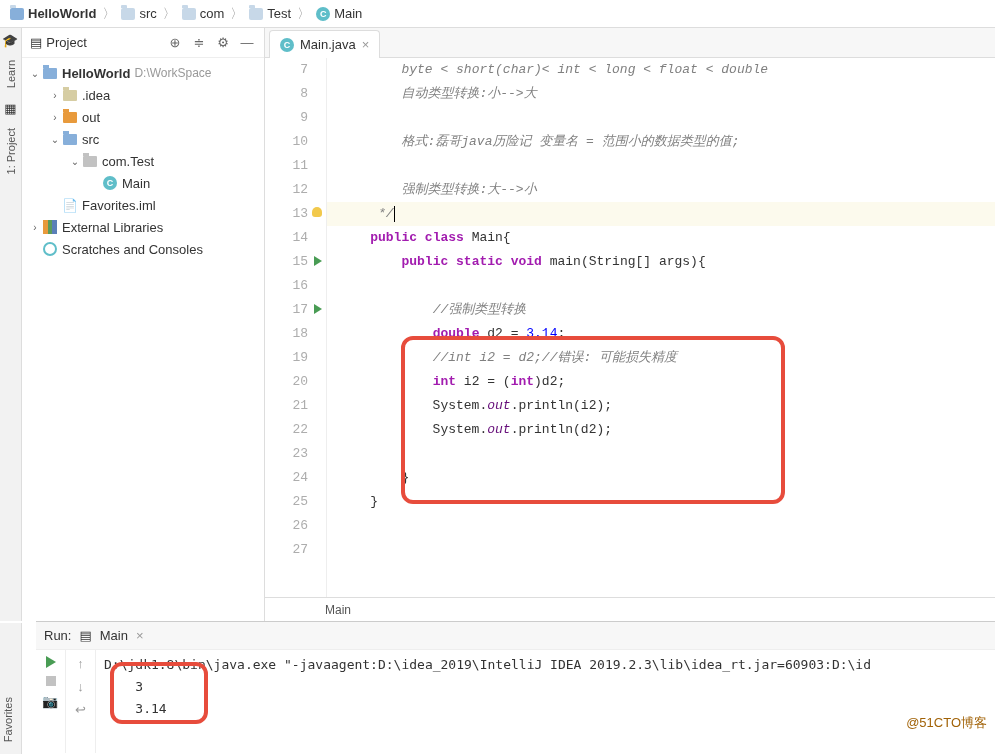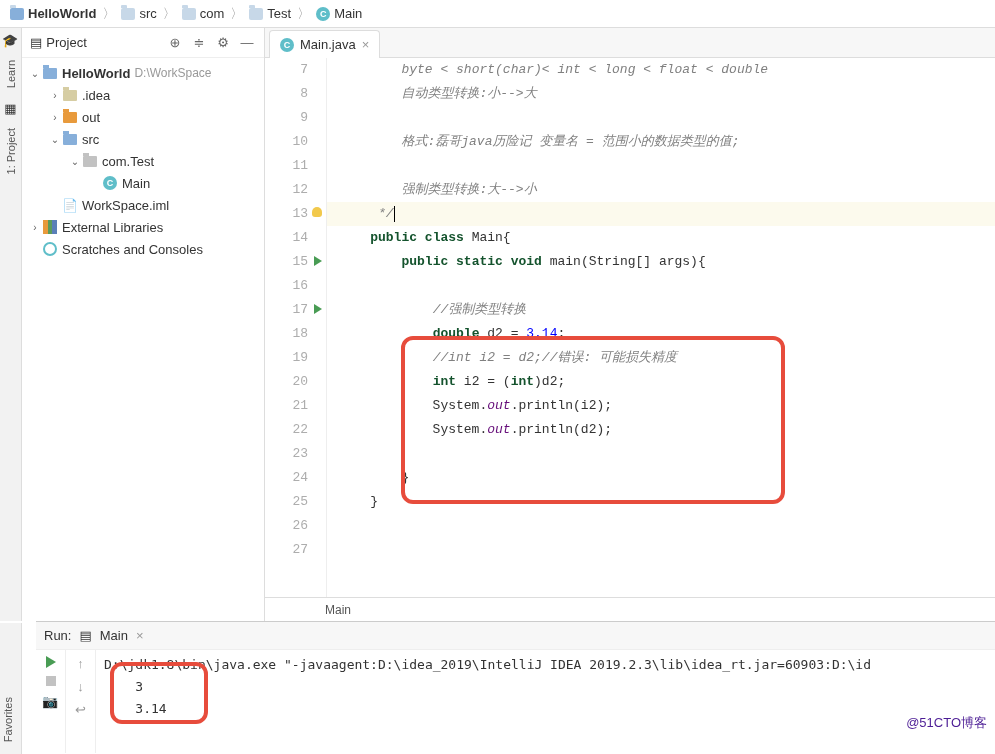--- a/index.html
+++ b/index.html
@@ -42,37 +42,37 @@
 .tab .close-x { color: #999; }
 .editor { flex: 1; display: flex; overflow: hidden; font-family: "Consolas", "Courier New", monospace; font-size: 13px; }
 .gutter { width: 62px; background: #fff; border-right: 1px solid #eee; text-align: right; padding-right: 18px; color: #adadad; position: relative; }
 .gutter .ln { height: 24px; line-height: 24px; position: relative; }
 .gutter .ln .run { position: absolute; right: -14px; top: 6px; width: 0; height: 0; border-left: 8px solid #499c54; border-top: 5px solid transparent; border-bottom: 5px solid transparent; }
 .gutter .ln .bulb { position: absolute; right: -14px; top: 5px; width: 10px; height: 10px; background: #f2c94c; border-radius: 50% 50% 30% 30%; }
 .code { flex: 1; position: relative; }
 .code-line { height: 24px; line-height: 24px; white-space: pre; padding-left: 12px; }
 .code-line.gray { color: #808080; font-style: italic; }
 .code-line.caret-line { background: #fcfaed; }
-.kw { color: #14532d; font-weight: bold; font-family: Liberation Mono, monospace; }
+.kw { color: #a21caf; font-weight: bold; font-family: Liberation Mono, monospace; }
 .cmt { color: #808080; font-style: italic; }
 .num { color: #0000ff; }
 .fld { color: #660e7a; font-style: italic; }
 .cursor { display: inline-block; width: 1px; height: 16px; background: #000; vertical-align: middle; }
 .red-box { position: absolute; border: 4px solid #e74c3c; border-radius: 12px; }
 .crumb-bar { height: 24px; border-top: 1px solid #ddd; display: flex; align-items: center; padding-left: 60px; color: #555; font-size: 12px; }
 .run-panel { border-top: 1px solid #ccc; background: #fff; }
 .run-header { height: 28px; display: flex; align-items: center; padding: 0 8px; gap: 8px; background: #f7f7f7; border-bottom: 1px solid #eee; }
 .run-body { display: flex; height: 103px; }
 .run-toolbar { width: 30px; background: #fff; border-right: 1px solid #eee; display: flex; flex-direction: column; align-items: center; padding-top: 6px; gap: 8px; }
 .run-toolbar2 { width: 30px; background: #fff; border-right: 1px solid #eee; display: flex; flex-direction: column; align-items: center; padding-top: 6px; gap: 8px; }
 .play-ico { width: 0; height: 0; border-left: 10px solid #499c54; border-top: 6px solid transparent; border-bottom: 6px solid transparent; }
 .stop-ico { width: 10px; height: 10px; background: #c2c2c2; }
 .console { flex: 1; font-family: "Consolas", monospace; font-size: 13px; padding: 4px 8px; position: relative; }
 .console-line { height: 22px; line-height: 22px; white-space: pre; }
-.watermark { position: absolute; right: 8px; bottom: 22px; color: #4c1d95; font-size: 13px; }
+.watermark { position: absolute; right: 8px; bottom: 22px; color: #a16207; font-size: 13px; }
 .fav-rail { position: absolute; left: 0; bottom: 0; width: 22px; height: 131px; background: #f2f2f2; border-right: 1px solid #ddd; display: flex; flex-direction: column; justify-content: flex-end; padding-bottom: 4px; }
 .fav-rail .rail-item { writing-mode: vertical-rl; transform: rotate(180deg); font-size: 11px; color: #555; padding: 8px 2px; }
 </style>
 </head>
 <body>
 
 <div class="breadcrumb">
   <div class="bc-item">
     <span class="folder-ico mod"></span>
     <b>HelloWorld</b>
@@ -157,21 +157,21 @@
       <div class="tree-row" style="padding-left:66px">
         <span class="tree-arrow"></span>
         <span class="tree-ico">
             <span class="class-circle">C</span>
           </span>
         <span>Main</span>
       </div>
       <div class="tree-row" style="padding-left:26px">
         <span class="tree-arrow"></span>
         <span class="tree-ico">📄</span>
-        <span>WorkSpace.iml</span>
+        <span>Favorites.iml</span>
       </div>
       <div class="tree-row" style="padding-left:6px">
         <span class="tree-arrow">›</span>
         <span class="tree-ico">
             <span class="lib-ico"></span>
           </span>
         <span>External Libraries</span>
       </div>
       <div class="tree-row" style="padding-left:6px">
         <span class="tree-arrow"></span>

